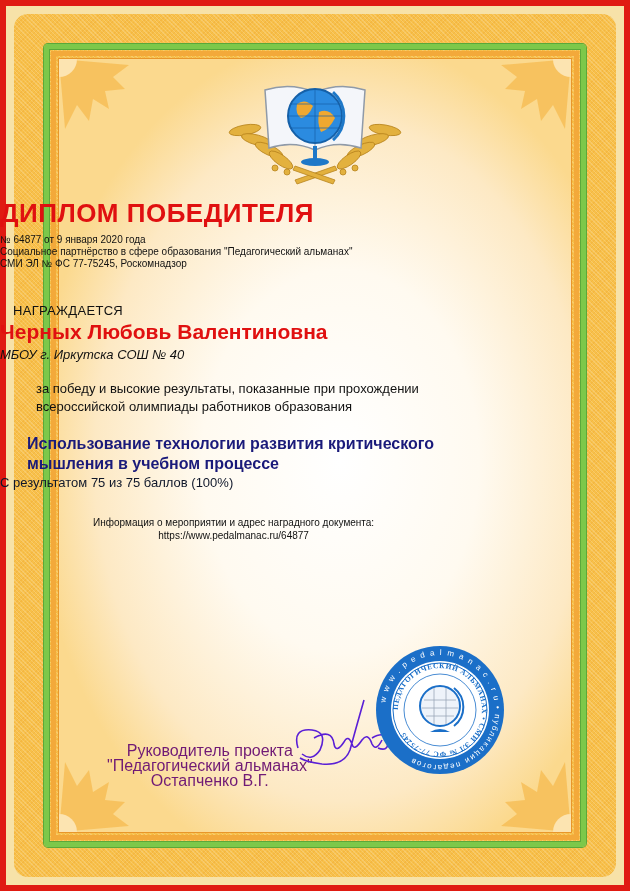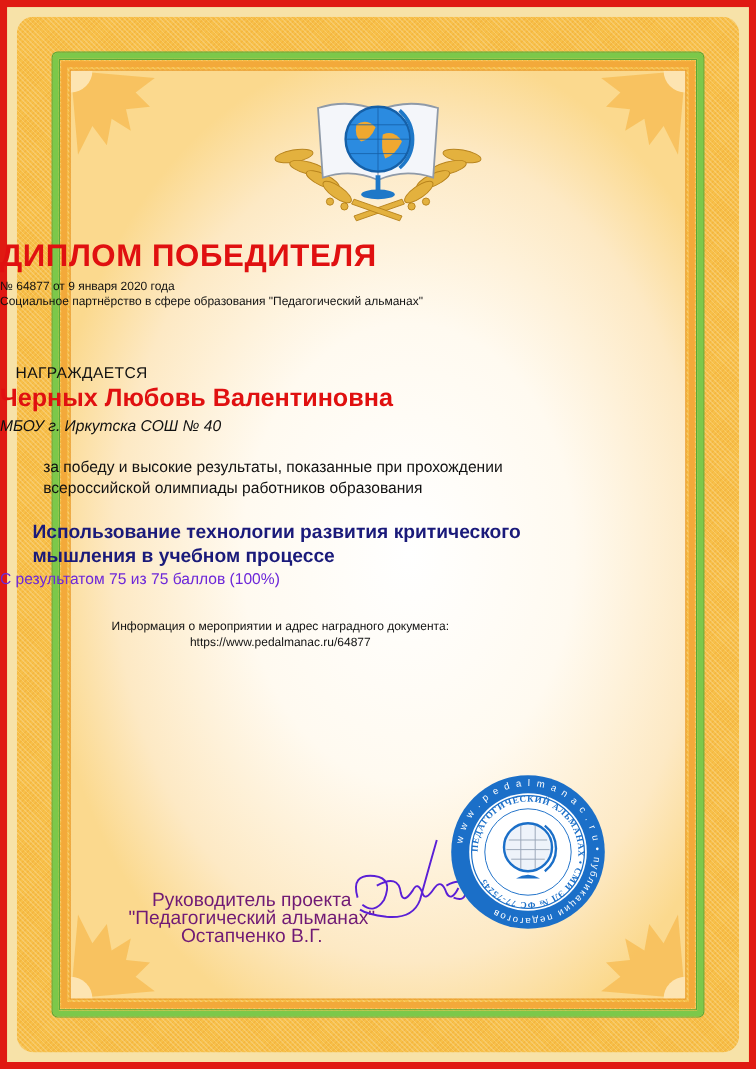--- a/index.html
+++ b/index.html
@@ -29,21 +29,21 @@
   .emblem { position:absolute; left:225px; top:68px; width:180px; height:118px; }
   .emblem svg { width:100%; height:100%; }
   .title { position:absolute; left:0; width:630px; top:198px; font-size:26px; font-weight:bold; color:#e01010; letter-spacing:0.5px; }
   .meta { position:absolute; left:0; width:630px; font-size:10px; line-height:12px; color:#111; }
   .meta1 { top:234px; } .meta2 { top:246px; } .meta3 { top:258px; }
   .awarded { position:absolute; left:13px; width:630px; top:303px; font-size:13px; color:#111; letter-spacing:0.3px; }
   .name { position:absolute; left:0; width:630px; top:320px; font-size:21px; font-weight:bold; color:#e01010; }
   .org { position:absolute; left:0; width:630px; top:347px; font-size:13px; font-style:italic; color:#111; }
   .reason { position:absolute; left:0; width:630px; top:380px; font-size:13px; line-height:18px; color:#111;padding-left:36px; }
   .subject { position:absolute; left:0; width:630px; top:434px; font-size:16px; line-height:20px; font-weight:bold; color:#1a1a7a;padding-left:27px; }
-  .result { position:absolute; left:0; width:630px; top:475px; font-size:13px; color:#6d28d9; }
+  .result { position:absolute; left:0; width:630px; top:475px; font-size:13px; color:#0f172a; }
   .info { position:absolute; left:93px; top:516px; font-size:10px; line-height:13px; color:#111; text-align:center; }
   .signer { position:absolute; left:107px; top:743px; font-size:16px; line-height:15px; color:#701a75; text-align:center; }
 
   .signature { position:absolute; left:292px; top:698px; width:100px; height:70px; }
   .signature svg { width:100%; height:100%; }
   .stamp { position:absolute; left:374px; top:644px; width:132px; height:132px; }
   .stamp svg { width:100%; height:100%; }
 </style>
 </head>
 <body>
@@ -112,20 +112,21 @@
       <path d="M72 36 Q80 30 88 38 Q84 48 76 50 Q70 46 72 36 Z" fill="#f0a830"></path>
       <path d="M94 44 Q104 40 110 50 Q104 62 96 64 Q92 56 94 44 Z" fill="#f0a830"></path>
       <path d="M63 48 H117 M90 21 V75 M66 36 H114 M66 60 H114" stroke="#1560a8" stroke-width="0.7" fill="none"></path>
       <path d="M108 24 A32 32 0 0 1 108 72" stroke="#1e78c8" stroke-width="3" fill="none"></path>
     </svg>
   </div>
 
   <div class="title">ДИПЛОМ ПОБЕДИТЕЛЯ</div>
   <div class="meta meta1">№ 64877 от 9 января 2020 года</div>
   <div class="meta meta2">Социальное партнёрство в сфере образования "Педагогический альманах"</div>
+  <div class="meta meta3">СМИ ЭЛ № ФС 77-75245, Роскомнадзор</div>
 
   <div class="awarded">НАГРАЖДАЕТСЯ</div>
   <div class="name">Черных Любовь Валентиновна</div>
   <div class="org">МБОУ г. Иркутска СОШ № 40</div>
 
   <div class="reason">
     <div>за победу и высокие результаты, показанные при прохождении</div>
     <div>всероссийской олимпиады работников образования</div>
   </div>
 

